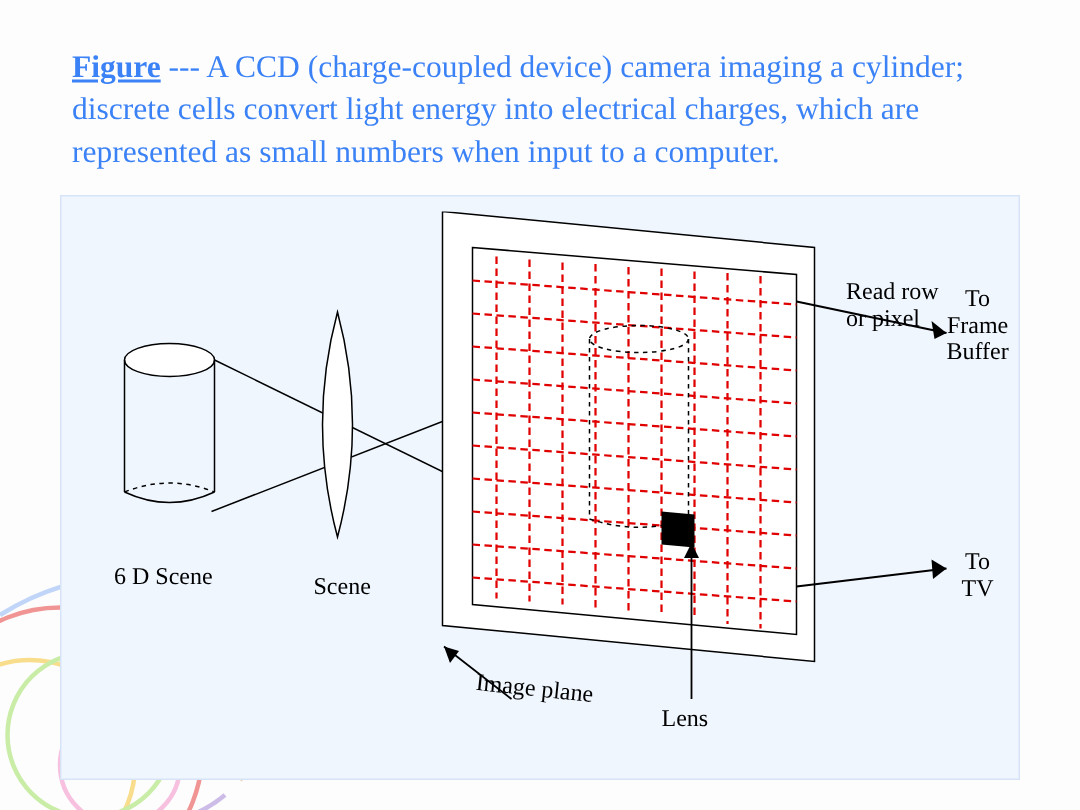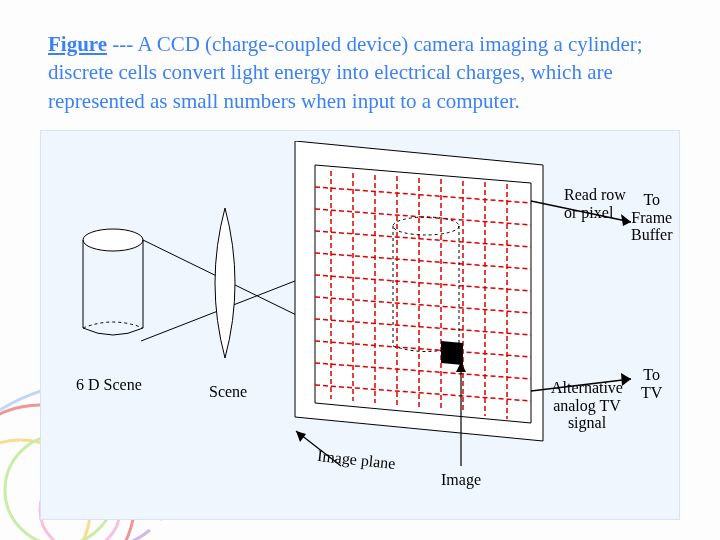--- a/index.html
+++ b/index.html
@@ -147,25 +147,22 @@
   </svg>
 
   <svg style="left:380px; top:225px; z-index:12;" width="60" height="120">
     <line x1="40" y1="110" x2="40" y2="12" stroke="#000" stroke-width="1.2"></line>
     <polygon points="40,6 35,16 45,16" fill="#000"></polygon>
   </svg>
 
   <div class="label" style="left:35px; top:245px;">6 D Scene</div>
   <div class="label" style="left:168px; top:252px;">Scene</div>
   <div class="label" style="left:276px; top:320px; transform:rotate(6deg); font-style:normal;">Image plane</div>
-  <div class="label" style="left:400px; top:340px;">Image</div>
+  <div class="label" style="left:400px; top:340px;">Lens</div>
   <div class="label" style="left:505px; top:55px; text-align:left; white-space:pre;margin-left:18px;">Read row
 or pixel</div>
   <div class="label" style="left:590px; top:60px; white-space:pre;">To
 Frame
 Buffer</div>
-  <div class="label" style="left:510px; top:248px; white-space:pre;">Alternative
-analog TV
-signal</div>
   <div class="label" style="left:600px; top:235px; white-space:pre;">To
 TV</div>
 
 </div>
 
 </body></html>

